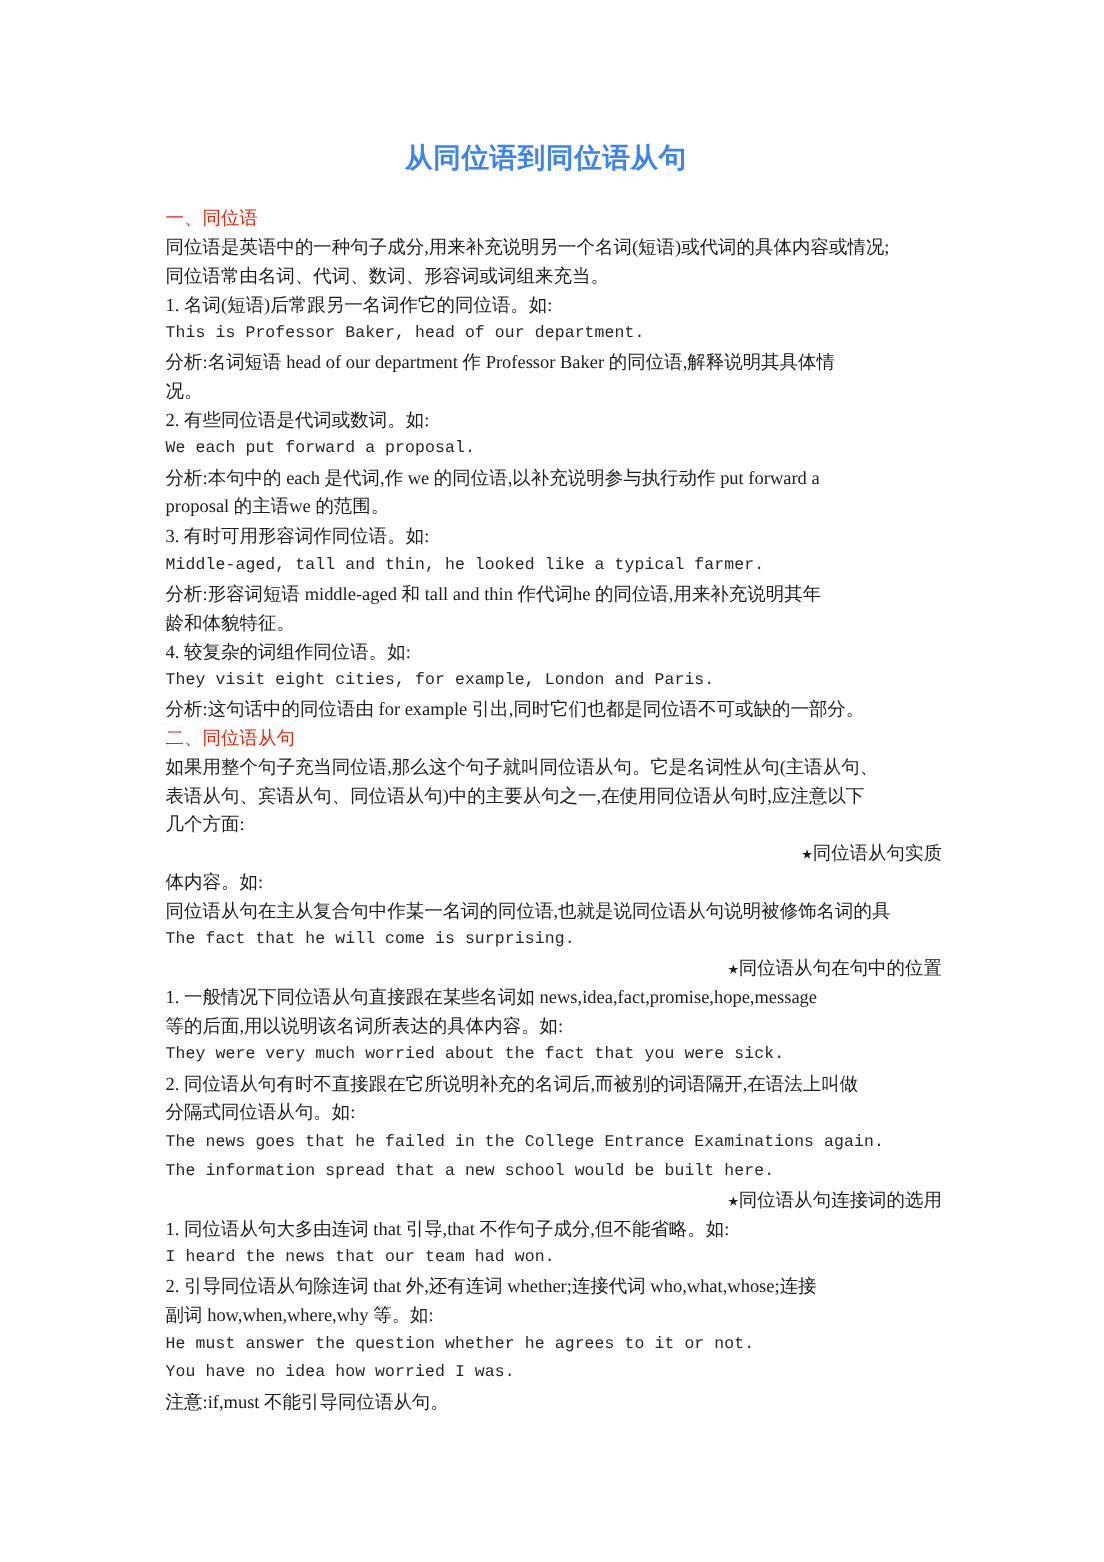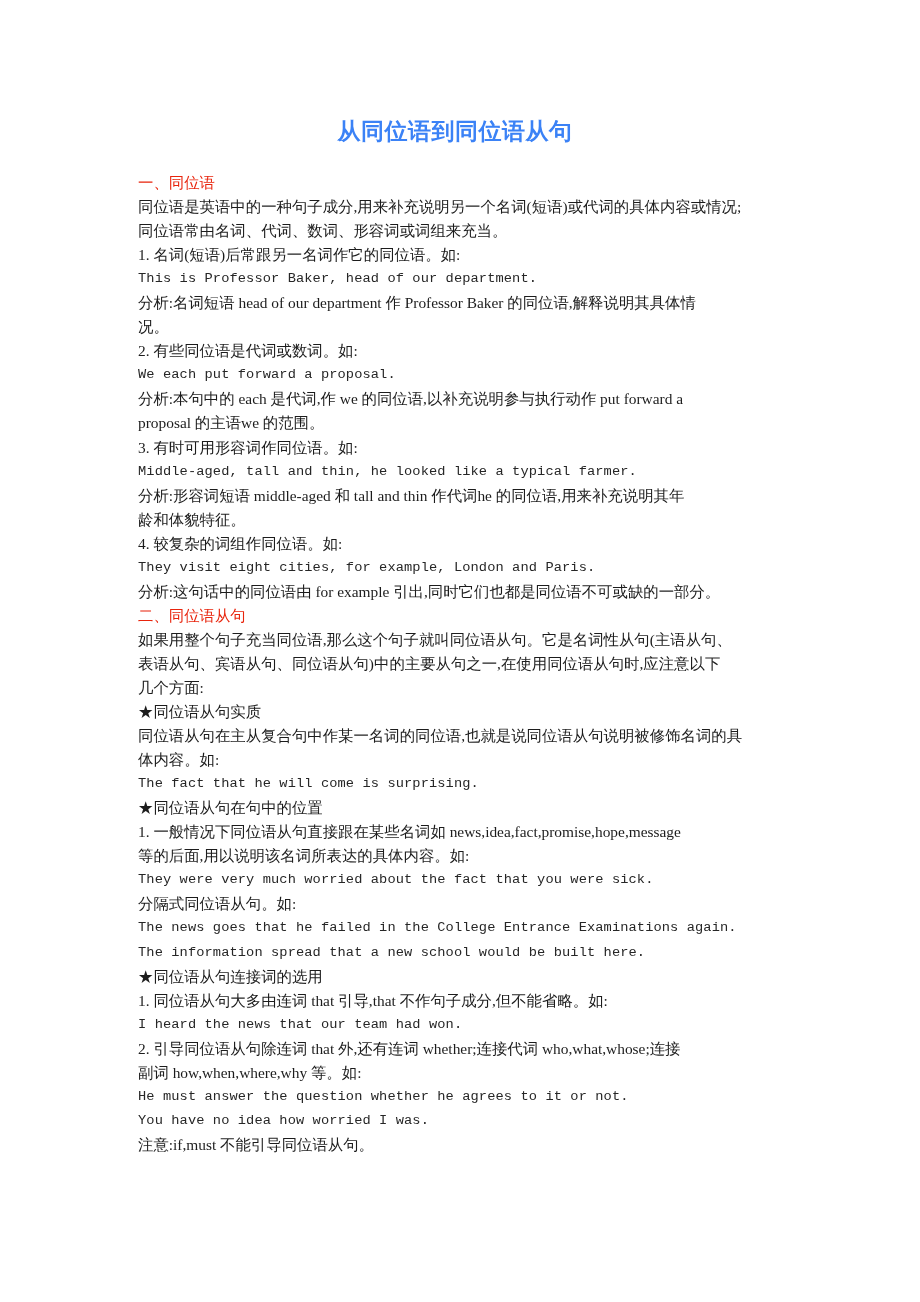--- a/index.html
+++ b/index.html
@@ -57,21 +57,22 @@
     margin: 0;
     white-space: nowrap;
     font-family: "Liberation Serif", "DejaVu Serif", serif;
   }
   .star-head {
     font-size: 15.4px;
     line-height: 24.05px;
     margin: 0;
     white-space: nowrap;
     color: #1c1c1c;
-    font-family: Liberation Serif, serif;
+    font-family: Liberation Mono, monospace;
+    text-align: right;
   }
   .example {
     font-family: Liberation Mono, monospace;
     font-size: 13.7px;
     line-height: 24.05px;
     margin: 0;
     white-space: nowrap;
     color: #262626;
     letter-spacing: 0.1px;
   }
@@ -127,28 +128,29 @@
     <div class="line">
       <span>分析:</span><span>这句话中的同位语由 for example 引出,同时它们也都是同位语不可或缺的一部分。</span>
     </div>
 
     <div class="heading-red">二、同位语从句</div>
     <div class="line">如果用整个句子充当同位语,那么这个句子就叫同位语从句。它是名词性从句(主语从句、</div>
     <div class="line">表语从句、宾语从句、同位语从句)中的主要从句之一,在使用同位语从句时,应注意以下</div>
     <div class="line">几个方面:</div>
 
     <div class="star-head">★同位语从句实质</div>
+    <div class="line">体内容。如:</div>
     <div class="line">同位语从句在主从复合句中作某一名词的同位语,也就是说同位语从句说明被修饰名词的具</div>
-    <div class="line">体内容。如:</div>
     <div class="example">The fact that he will come is surprising.</div>
 
     <div class="star-head">★同位语从句在句中的位置</div>
     <div class="line">1. 一般情况下同位语从句直接跟在某些名词如 news,idea,fact,promise,hope,message</div>
     <div class="line">等的后面,用以说明该名词所表达的具体内容。如:</div>
     <div class="example">They were very much worried about the fact that you were sick.</div>
+    <div class="line">2. 同位语从句有时不直接跟在它所说明补充的名词后,而被别的词语隔开,在语法上叫做</div>
     <div class="line">分隔式同位语从句。如:</div>
     <div class="example">The news goes that he failed in the College Entrance Examinations again.</div>
     <div class="example">The information spread that a new school would be built here.</div>
 
     <div class="star-head">★同位语从句连接词的选用</div>
     <div class="line">1. 同位语从句大多由连词 that 引导,that 不作句子成分,但不能省略。如:</div>
     <div class="example">I heard the news that our team had won.</div>
     <div class="line">2. 引导同位语从句除连词 that 外,还有连词 whether;连接代词 who,what,whose;连接</div>
     <div class="line">副词 how,when,where,why 等。如:</div>
     <div class="example">He must answer the question whether he agrees to it or not.</div>

